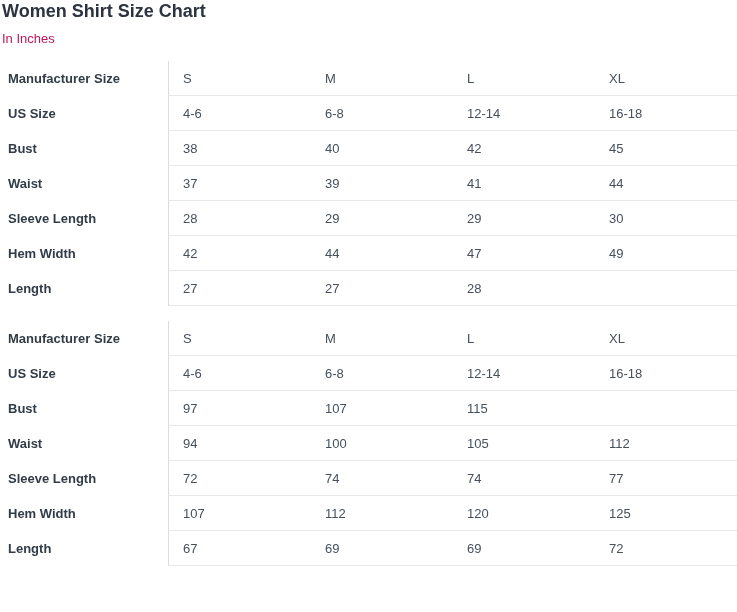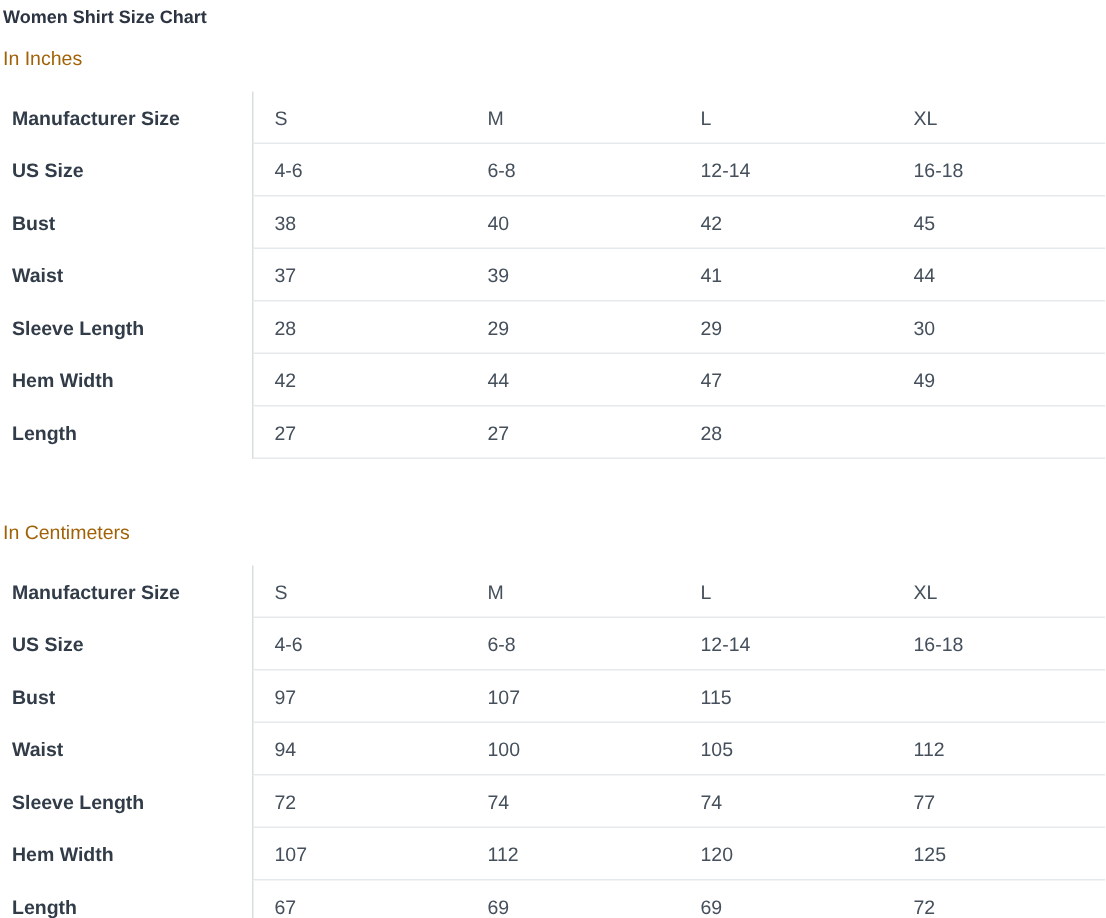--- a/index.html
+++ b/index.html
@@ -11,32 +11,32 @@
   .page {
     position: relative;
     width: 737px;
     height: 612px;
     overflow: hidden;
     background: #ffffff;
   }
   .page-title {
     margin: 0;
     padding: 3px 0 0 2px;
-    font-size: 12px;
+    font-size: 18px;
     line-height: 16px;
     font-weight: bold;
     color: #2b3440;
   }
   .section-subtitle {
     margin: 0;
     padding-left: 2px;
     font-size: 13px;
     line-height: 15px;
     font-weight: 400;
-    color: #a16207;
+    color: #be185d;
   }
   .subtitle-inches { margin-top: 12px; }
   .subtitle-cm { margin-top: 41px; }
   .size-table {
     margin-top: 15px;
     width: 737px;
   }
   .t-row {
     display: flex;
     height: 35px;
@@ -145,21 +145,20 @@
           <div class="cell value">27</div>
           <div class="cell value">27</div>
           <div class="cell value">28</div>
         </div>
       </div>
 
     </div>
   </div>
 
   <div>
-    <div class="section-subtitle subtitle-cm">In Centimeters</div>
 
     <div class="size-table">
 
       <div class="t-row">
         <div class="cell label">Manufacturer Size</div>
         <div class="vals">
           <div class="cell value">S</div>
           <div class="cell value">M</div>
           <div class="cell value">L</div>
           <div class="cell value">XL</div>

